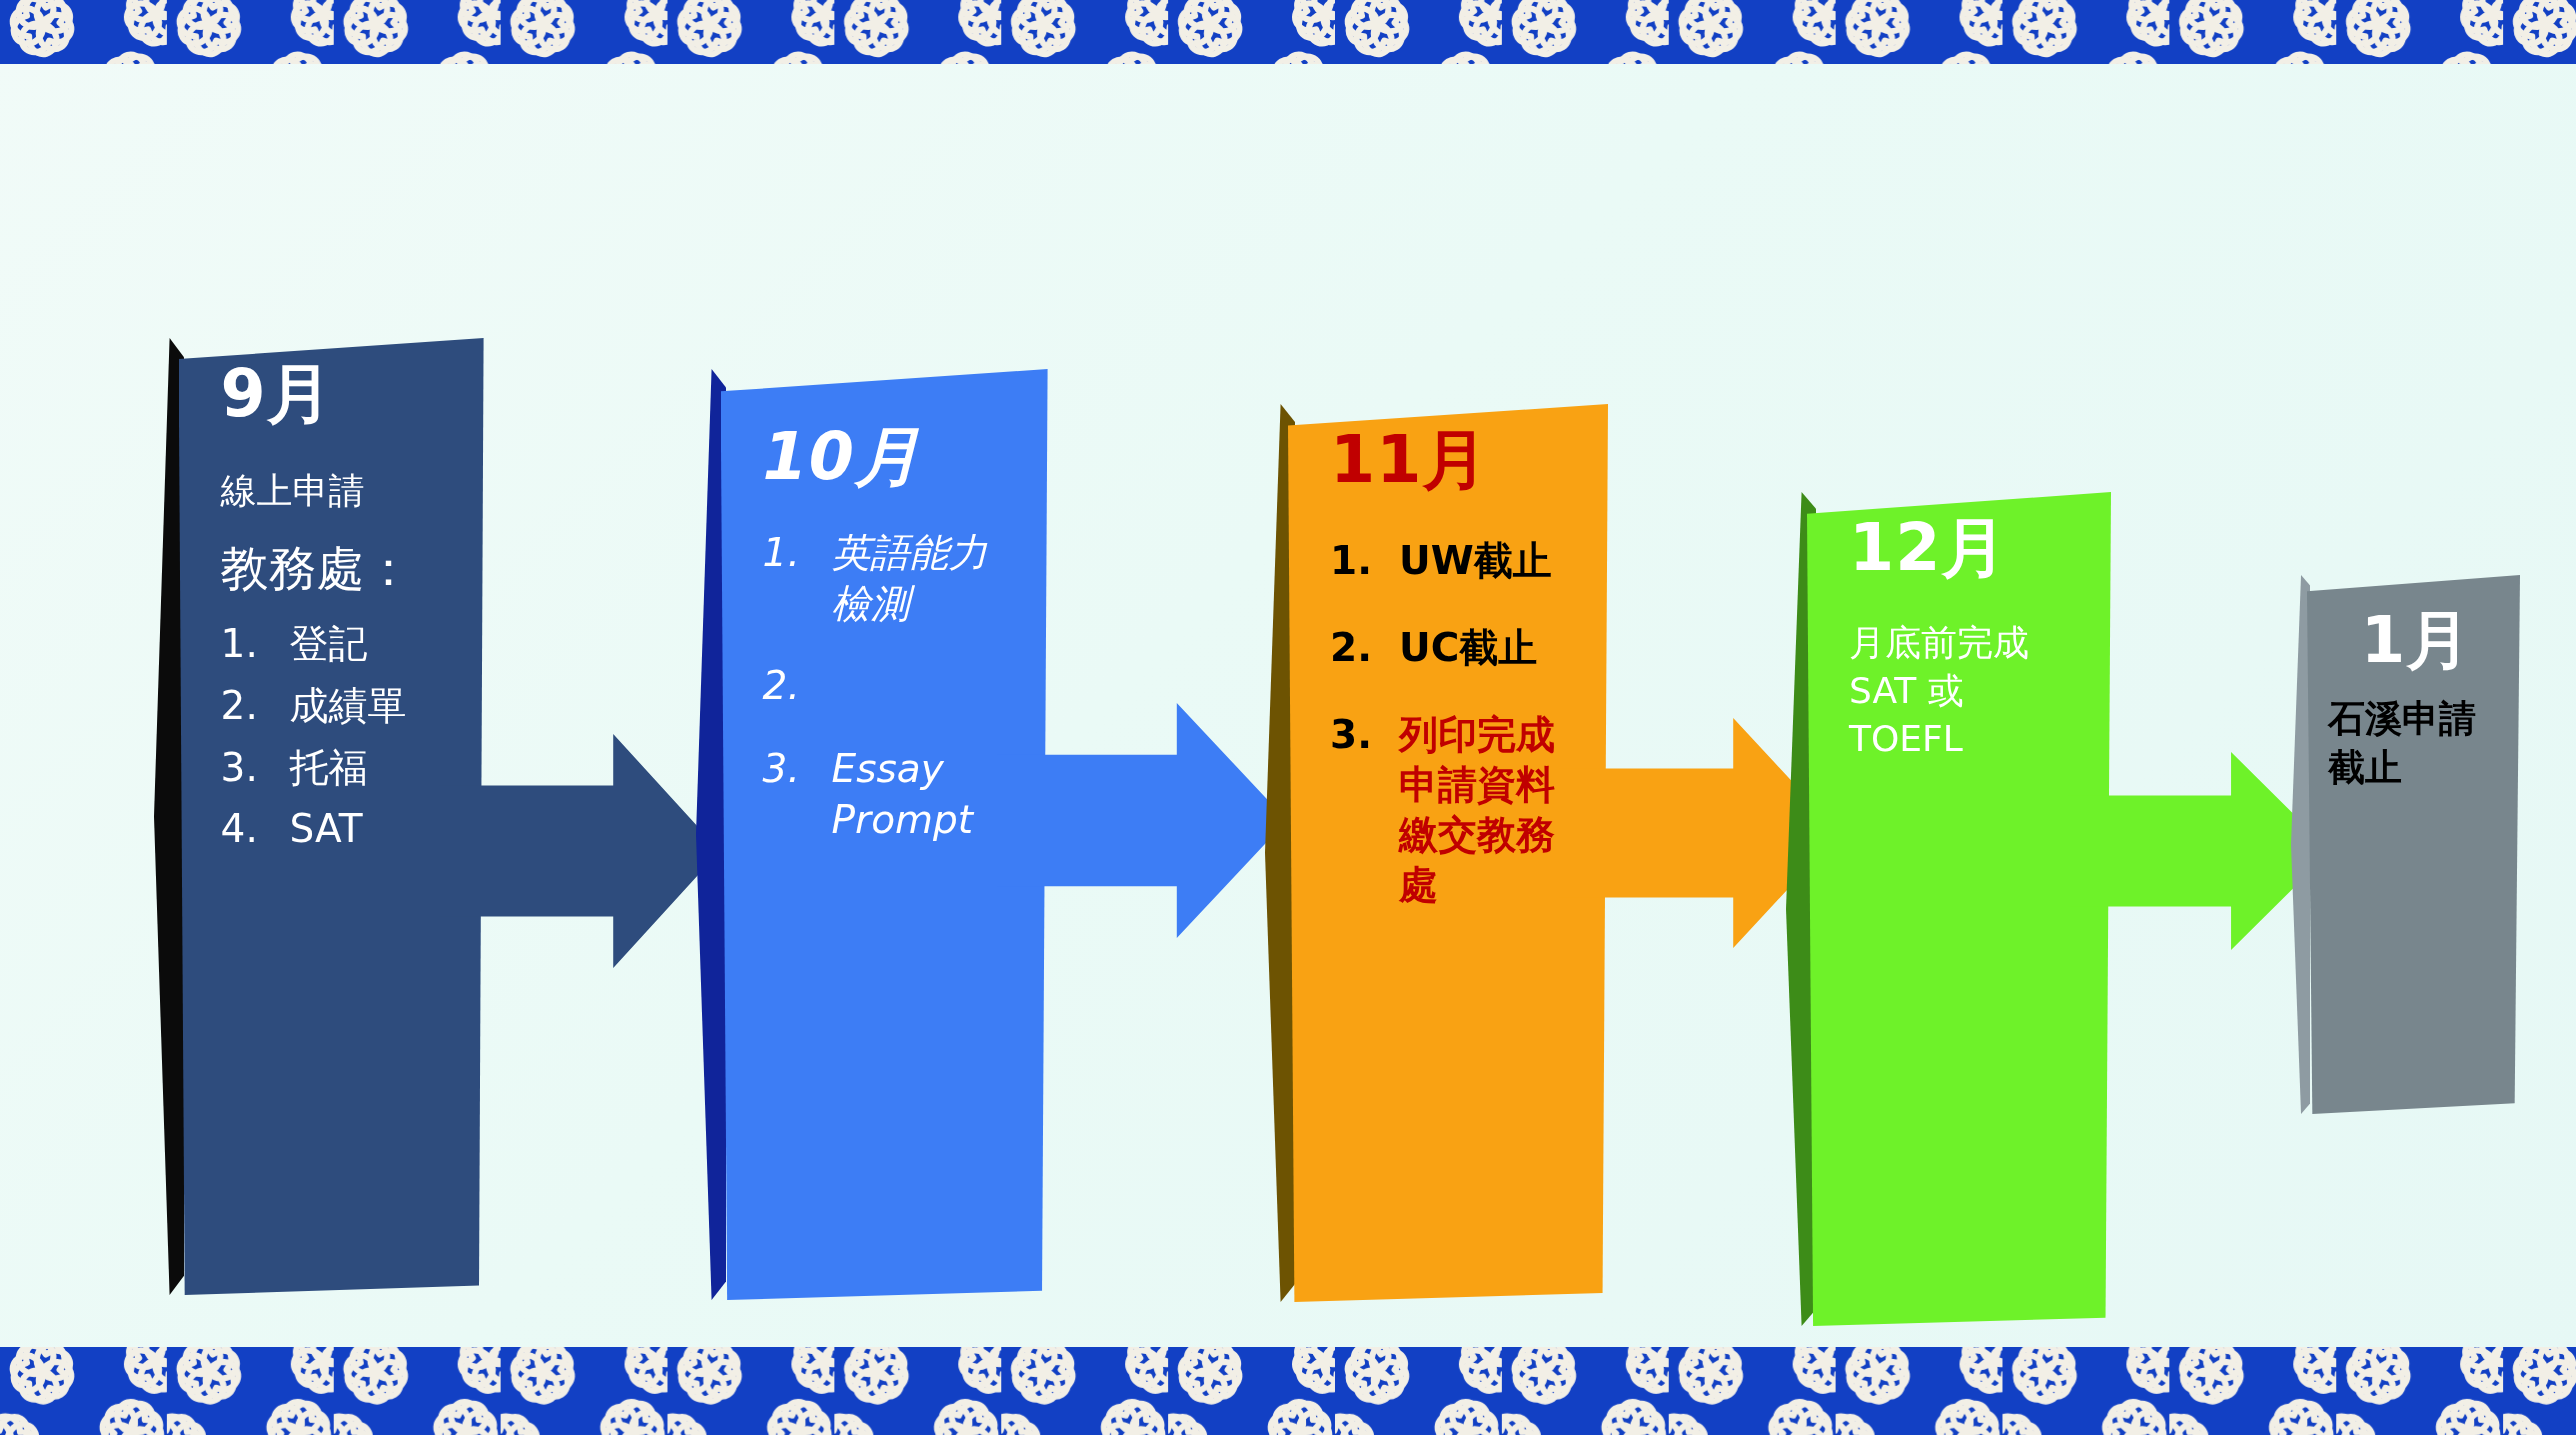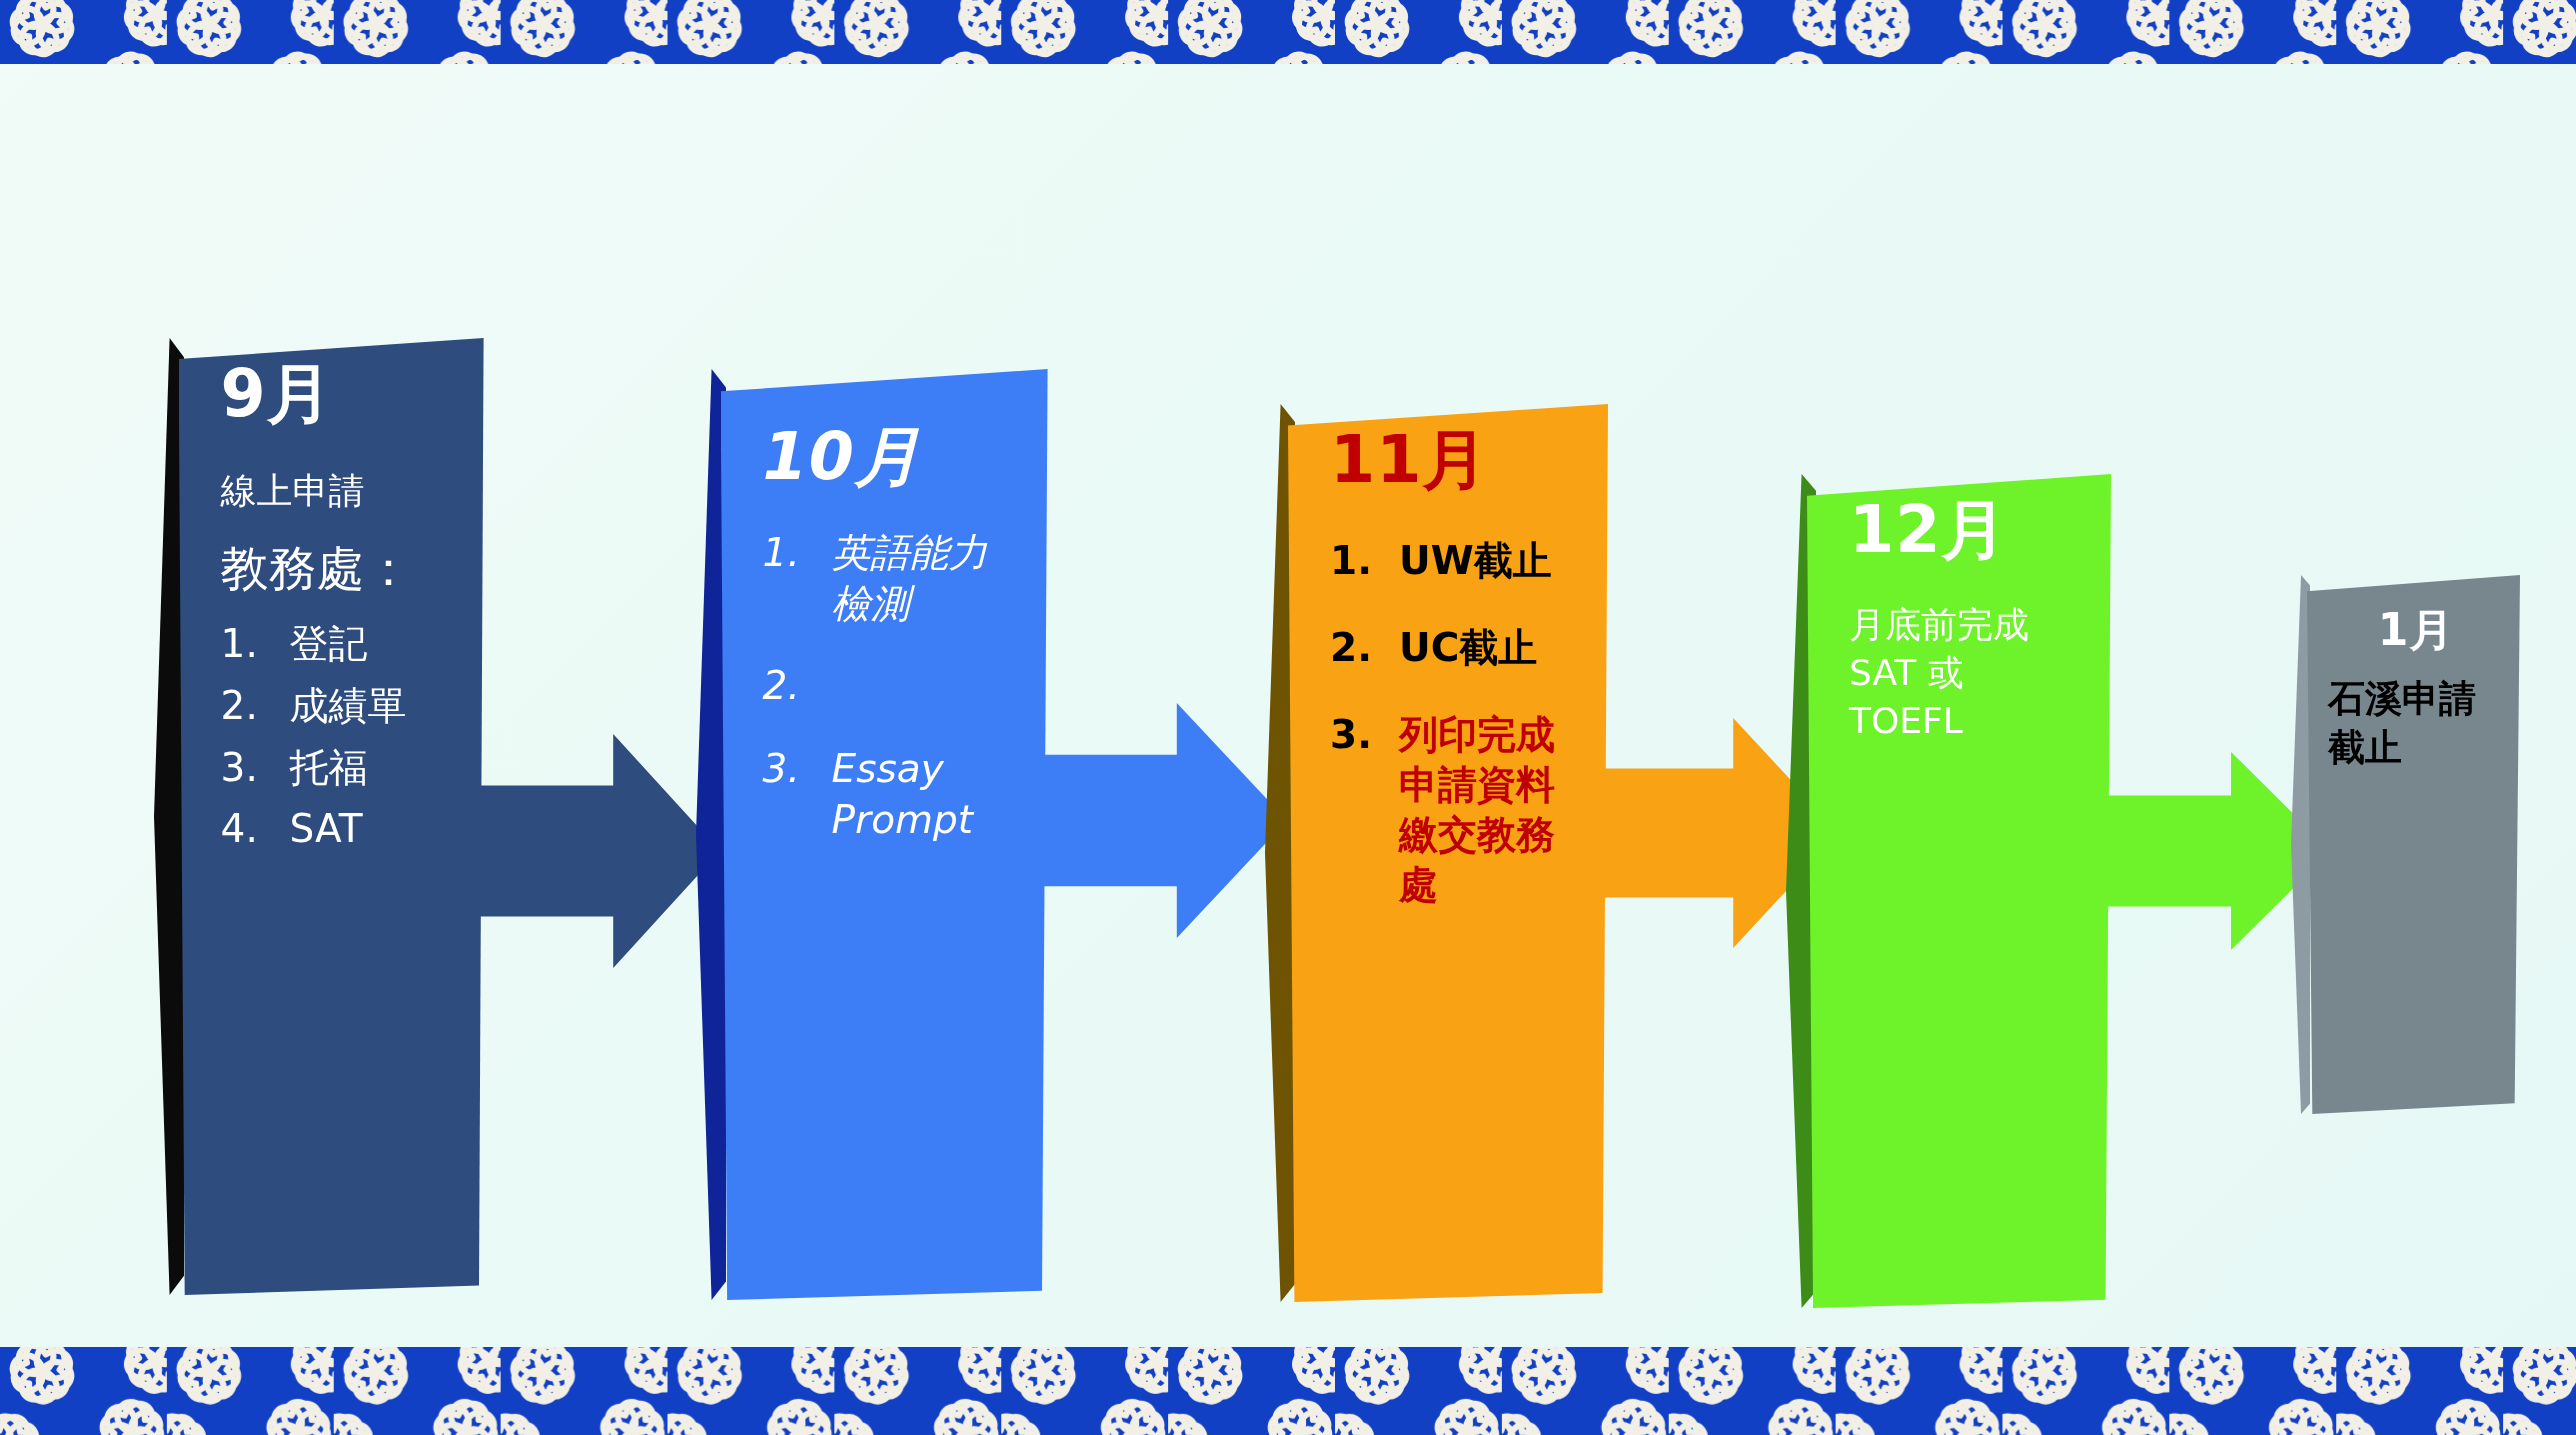--- a/index.html
+++ b/index.html
@@ -143,35 +143,35 @@
   #step-3 { left: 1265px; top: 404px; width: 343px; height: 898px; }
   #step-3 .spine { background: #6d5302; }
   #step-3 .card  { left: 23px; width: 320px;
                    background: #f9a213;
                    clip-path: polygon(0% 2.4%, 100% 0%, 98.3% 99%, 2% 100%); }
   #step-3 .month { color: #c00000; text-align: left; margin-bottom: 44px; }
   #step-3 .card { color: #000000; }
   #arrow-3 { left: 1559px; top: 718px; width: 281px; height: 230px; background: #f9a213; }
 
   
-  #step-4 { left: 1786px; top: 474px; width: 325px; height: 834px; }
+  #step-4 { left: 1786px; top: 492px; width: 325px; height: 834px; }
   #step-4 .spine { background: #3d8c18; }
   #step-4 .card  { left: 21px; width: 304px;
                    background: #6ef229;
                    clip-path: polygon(0% 2.6%, 100% 0%, 98.2% 99%, 2% 100%); }
   #arrow-4 { left: 2068px; top: 752px; width: 263px; height: 198px; background: #6ef229; }
 
   
   #step-5 { left: 2291px; top: 575px; width: 228px; height: 539px; }
   #step-5 .spine { background: #8e9ba2; width: 19.3px; }
   #step-5 .card  { left: 16px; width: 213px;
                    background: #78868d;
                    clip-path: polygon(0% 3%, 100% 0%, 97.5% 98%, 2.5% 100%);
                    padding: 33px 16px 0 21px; }
-  #step-5 .month { font-size: 44px; margin-bottom: 23px; text-align: center; }
+  #step-5 .month { font-size: 64px; margin-bottom: 23px; text-align: center; }
   #step-5 .lede  { font-size: 37px; color: #000000; line-height: 1.32; }
 
   .red { color: #c00000; }
   .black { color: #000000; }
 </style>
 </head>
 <body>
 
 <div id="slide">
 

